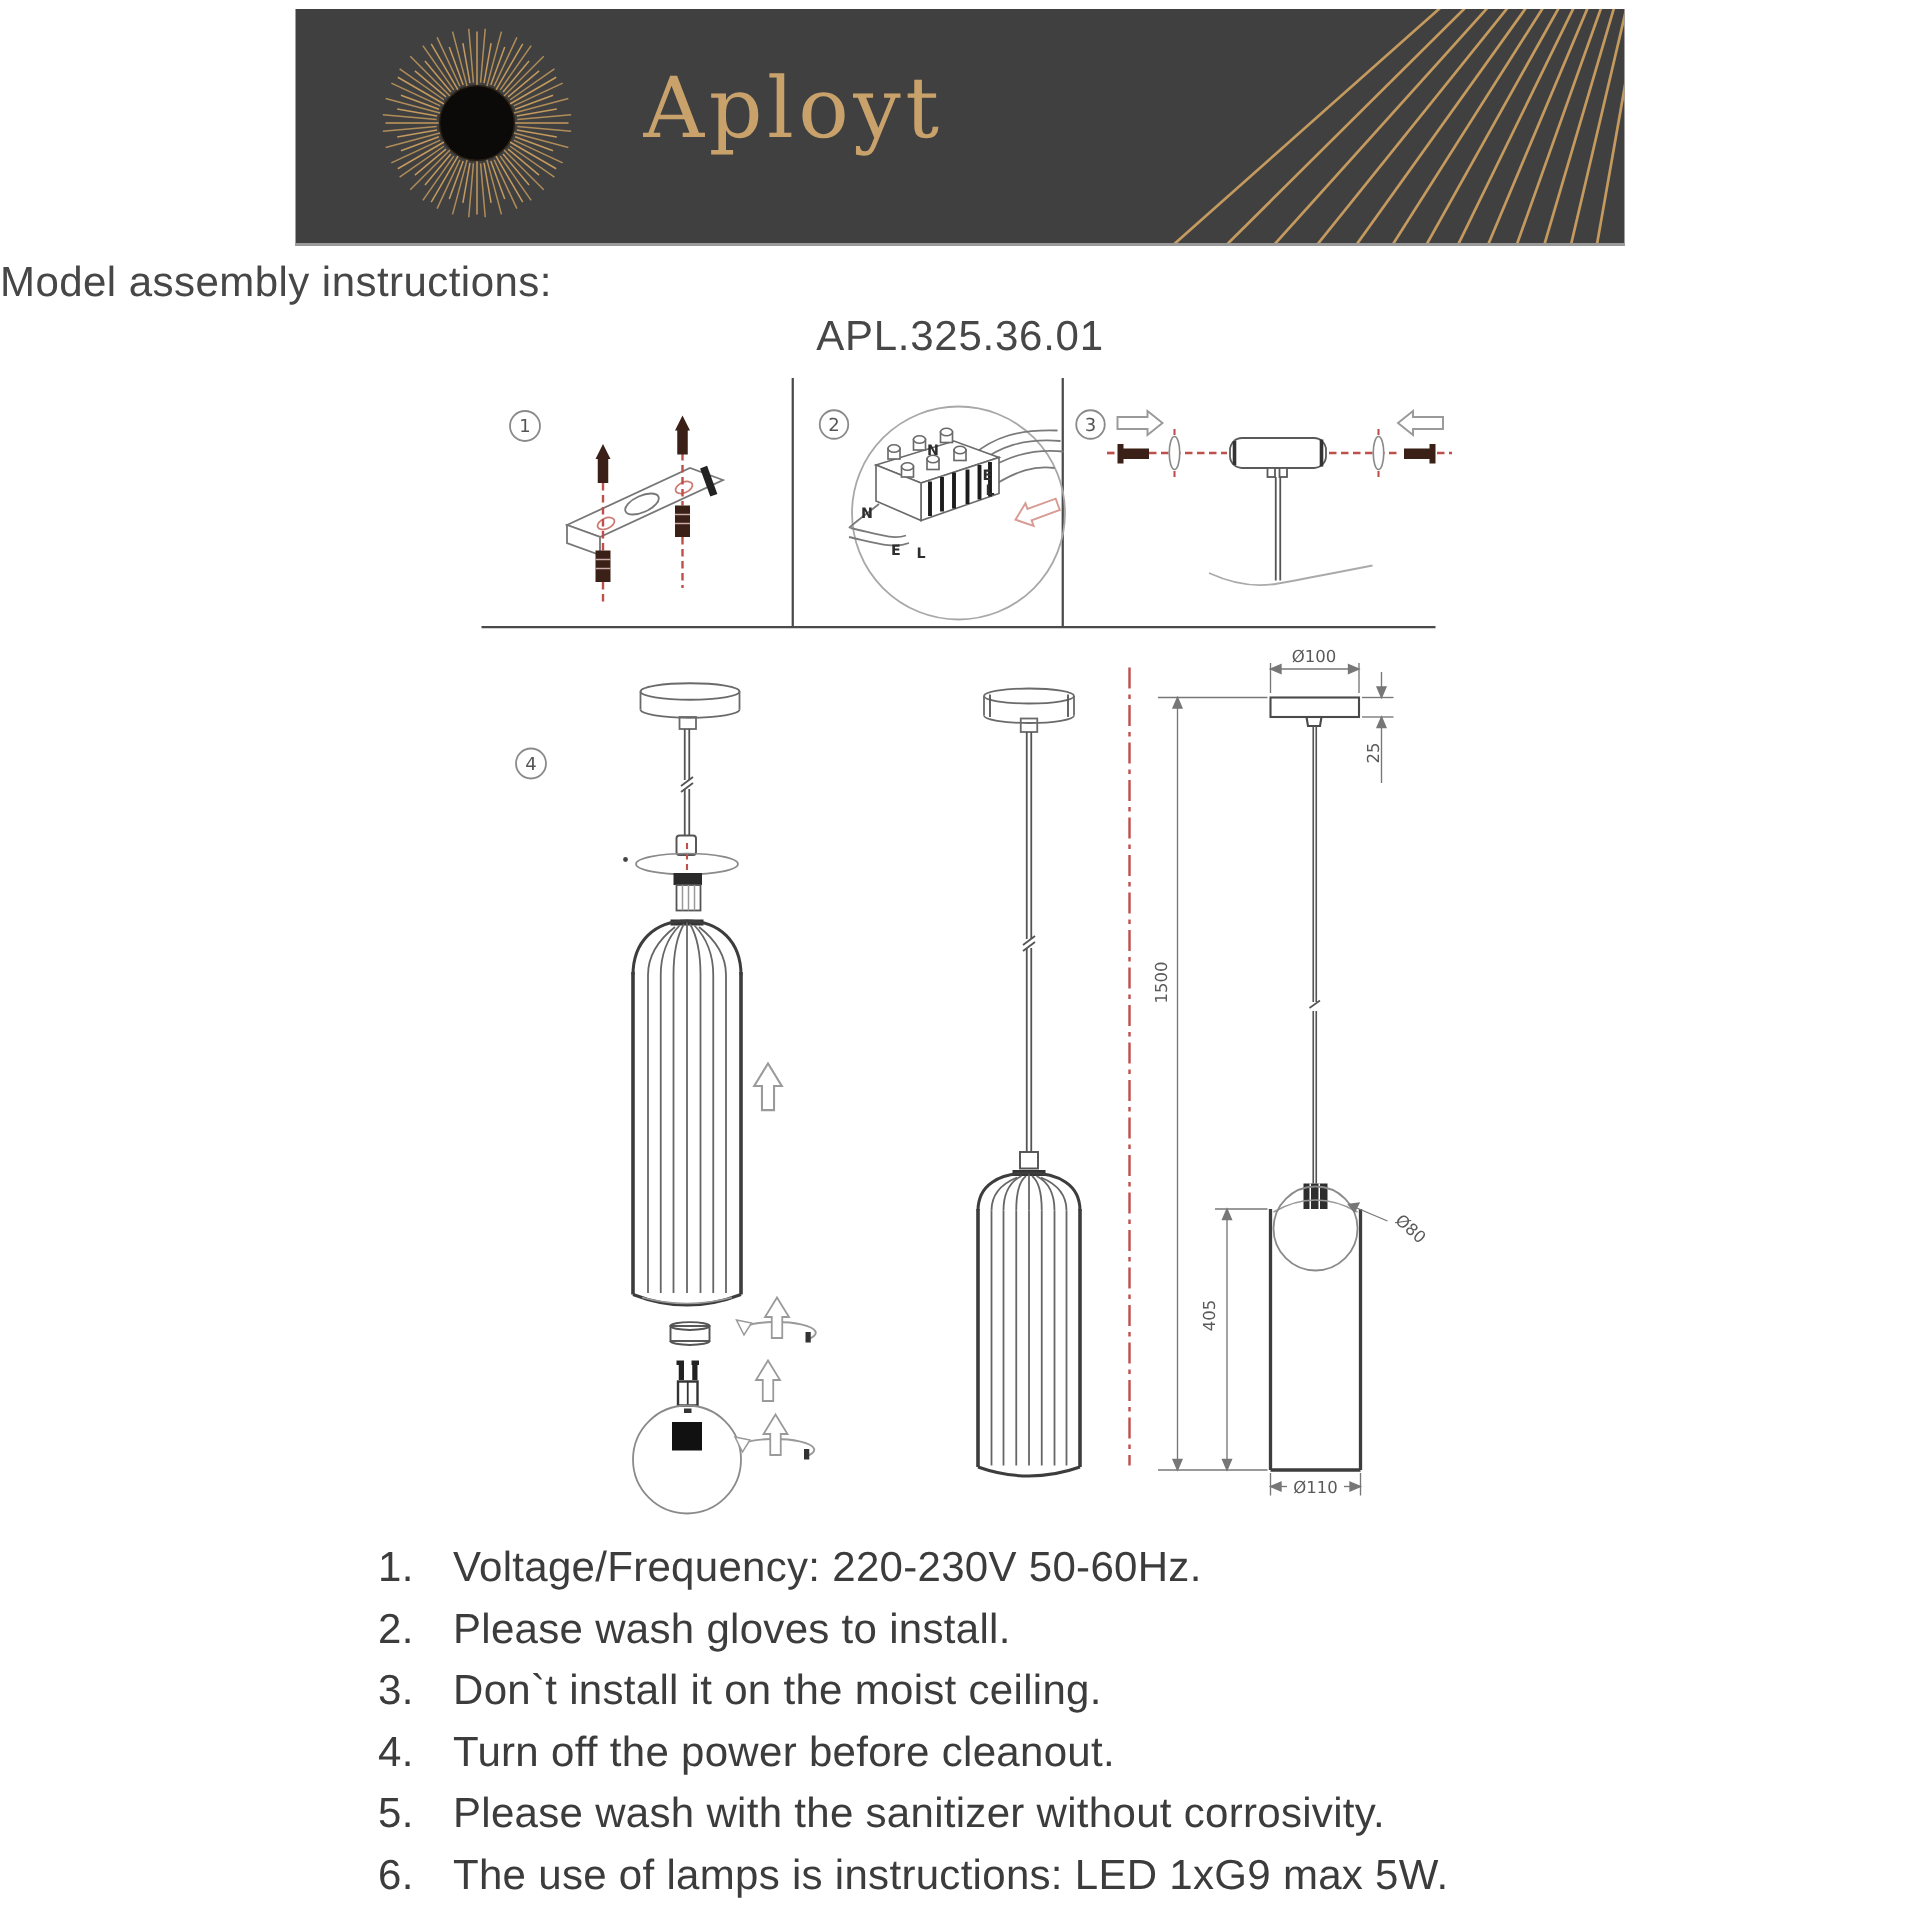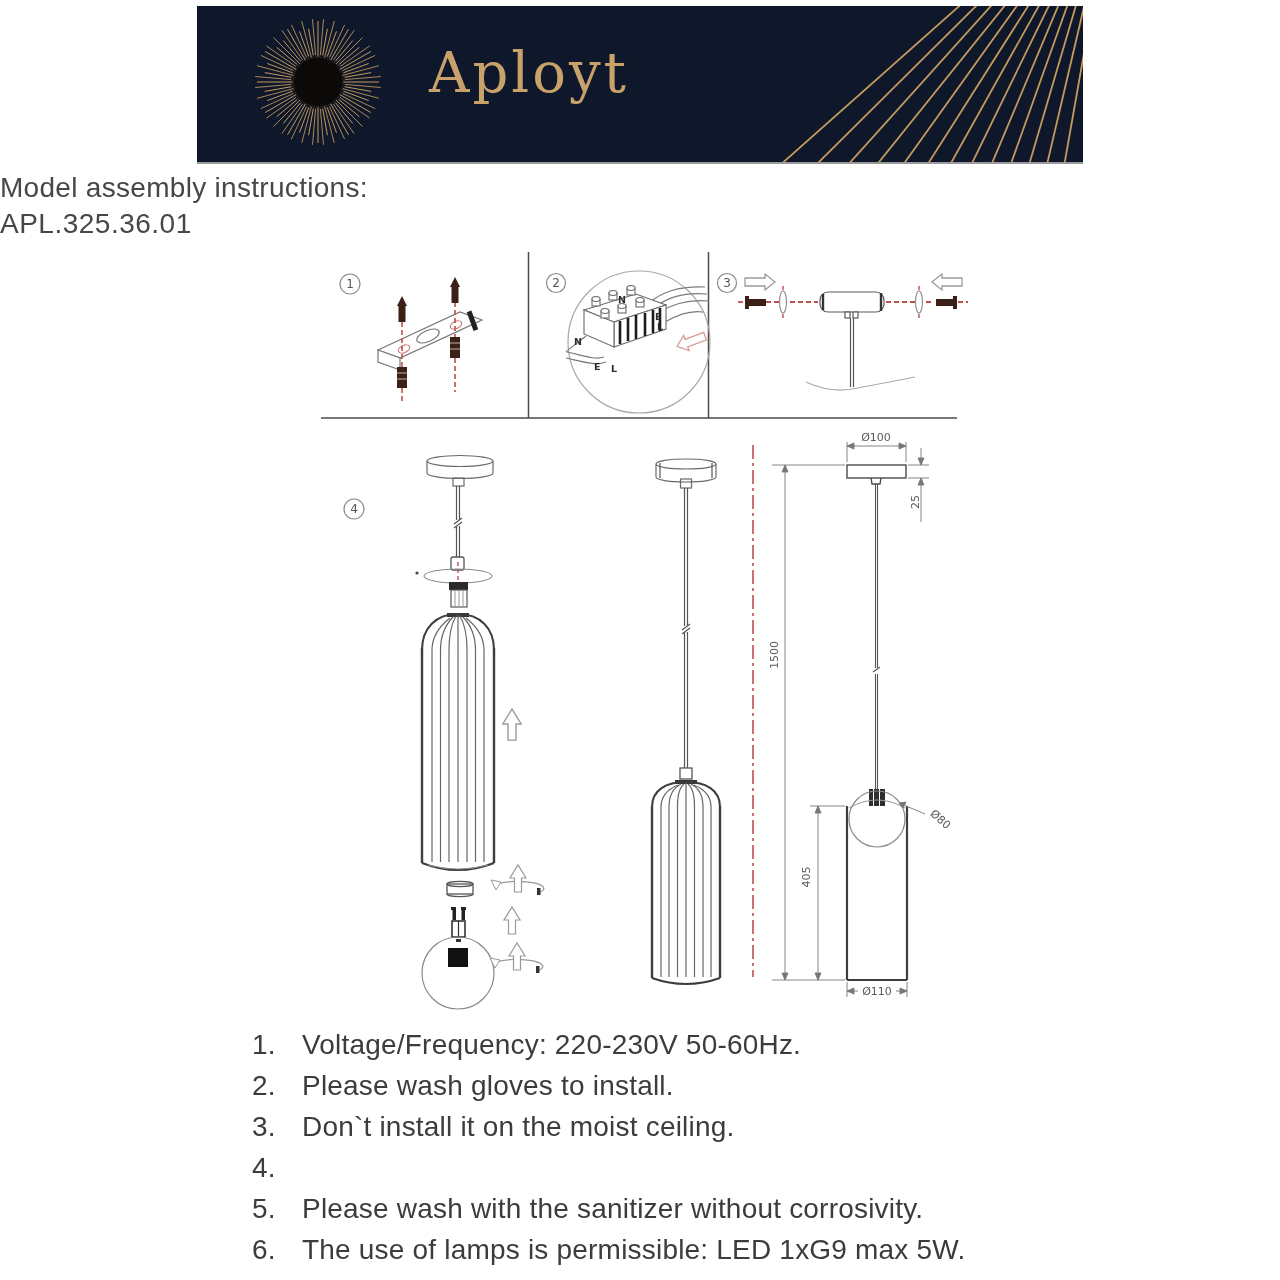--- a/index.html
+++ b/index.html
@@ -1,29 +1,29 @@
 <!DOCTYPE html>
 <html><head>
 <meta charset="utf-8">
 <style>
   html,body{margin:0;padding:0;background:#ffffff;width:1280px;height:1280px;overflow:hidden;
             font-family:"Liberation Sans", sans-serif;}
   .page{position:relative;width:1280px;height:1280px;background:#fff;}
 
   
-  .banner{position:absolute;left:197px;top:6px;width:886px;height:156px;background:#0f172a;
+  .banner{position:absolute;left:197px;top:6px;width:886px;height:156px;background:#404040;
           border-bottom:2px solid #9a9a9a;overflow:hidden;}
   .banner svg{position:absolute;left:0;top:0;}
   .brand{position:absolute;left:232px;top:34px;font-family:"DejaVu Serif", serif;
          font-size:56px;font-weight:400;color:#c9a26b;letter-spacing:3px;}
 
   
   .title1{position:absolute;left:0;top:172px;width:1280px;text-align:left;
           font-size:28px;color:#474747;letter-spacing:.3px;}
-  .title2{position:absolute;left:0;top:208px;width:1280px;text-align:left;
+  .title2{position:absolute;left:0;top:208px;width:1280px;text-align:center;
           font-size:28px;color:#474747;letter-spacing:.5px;}
 
   
   .diagram{position:absolute;left:0;top:0;width:1280px;height:1280px;}
   text.dim{font-family:"DejaVu Sans", sans-serif;font-size:11px;fill:#5a5a5a;}
   text.wire{font-family:"DejaVu Sans", sans-serif;font-size:9.5px;font-weight:bold;fill:#2e2e2e;}
   text.stepnum{font-family:"DejaVu Sans", sans-serif;font-size:12px;fill:#555;}
 
   
   .list{position:absolute;left:252px;top:1024px;width:800px;}
@@ -488,23 +488,24 @@
     <div class="row">
       <span class="n">2.</span>
       <span>Please wash gloves to install.</span>
     </div>
     <div class="row">
       <span class="n">3.</span>
       <span>Don`t install it on the moist ceiling.</span>
     </div>
     <div class="row">
       <span class="n">4.</span>
+      <span>Turn off the power before cleanout.</span>
     </div>
     <div class="row">
       <span class="n">5.</span>
       <span>Please wash with the sanitizer without corrosivity.</span>
     </div>
     <div class="row">
       <span class="n">6.</span>
-      <span>The use of lamps is permissible: LED 1xG9 max 5W.</span>
+      <span>The use of lamps is instructions: LED 1xG9 max 5W.</span>
     </div>
   </div>
 </div>
 
 </body></html>

